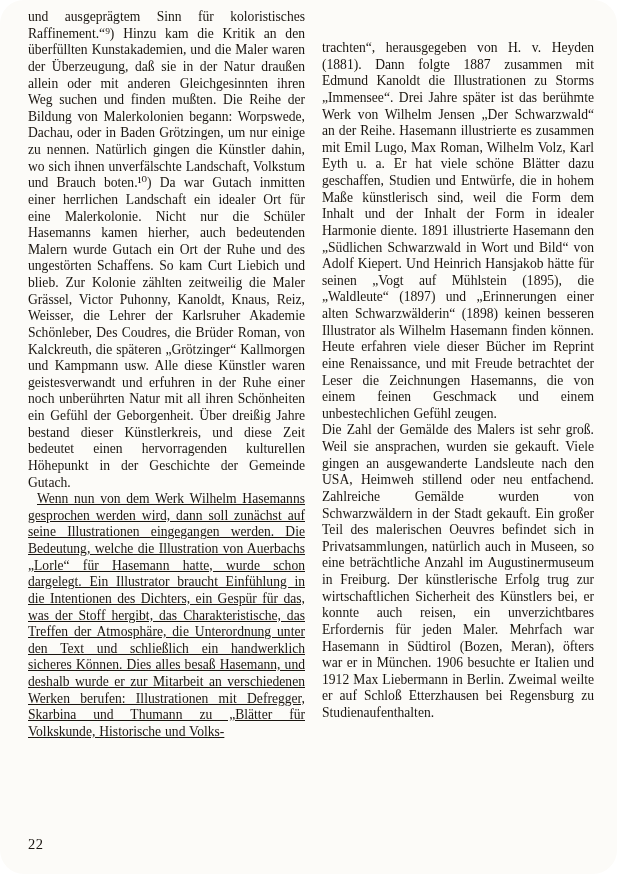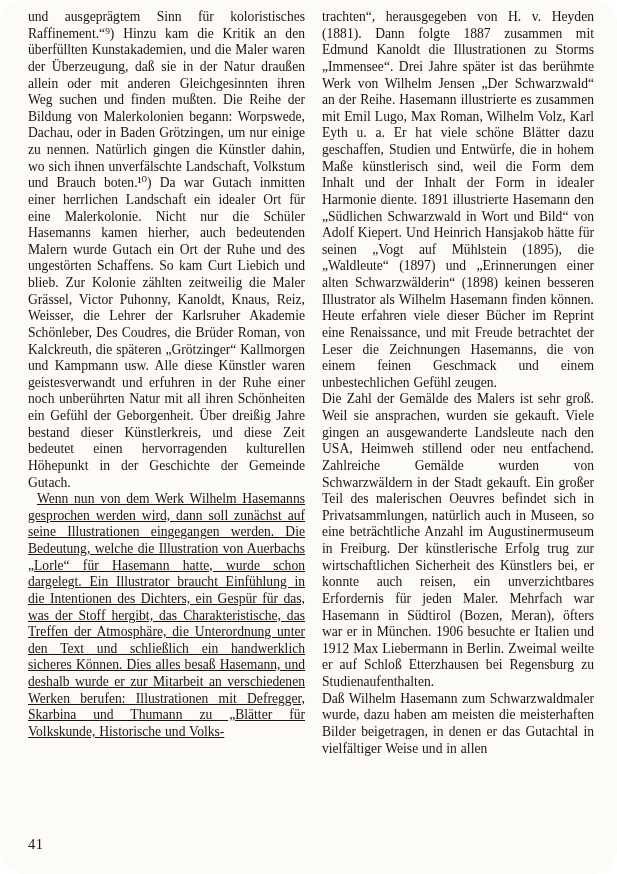--- a/index.html
+++ b/index.html
@@ -21,21 +21,21 @@
     position: absolute;
     top: 9px;
     text-align: justify;
     font-size: 13.6px;
     line-height: 16.62px;
     hyphens: auto;
     -webkit-hyphens: auto;
     word-spacing: 0.5px;
   }
   .column-left  { left: 28px;  width: 277px; }
-  .column-right { left: 322px; width: 272px; }
+  .column-right { left: 322px; width: 272px; margin-top: 31px; }
   p.para {
     margin: 0;
     padding: 0;
   }
   p.para.indent { text-indent: 9px; text-decoration: underline; }
   .page-number {
     position: absolute;
     left: 28px;
     top: 836px;
     font-size: 14.5px;
@@ -46,16 +46,15 @@
 <body>
 
 <div class="page" lang="de">
   <div class="column column-left">
       <p class="para">und ausgeprägtem Sinn für koloristisches Raffinement.“⁹) Hinzu kam die Kritik an den überfüllten Kunstakademien, und die Maler waren der Überzeugung, daß sie in der Natur draußen allein oder mit anderen Gleichgesinnten ihren Weg suchen und finden mußten. Die Reihe der Bildung von Malerkolonien begann: Worpswede, Dachau, oder in Baden Grötzingen, um nur einige zu nennen. Natürlich gingen die Künstler dahin, wo sich ihnen unverfälschte Landschaft, Volkstum und Brauch boten.¹⁰) Da war Gutach inmitten einer herrlichen Landschaft ein idealer Ort für eine Malerkolonie. Nicht nur die Schüler Hasemanns kamen hierher, auch bedeutenden Malern wurde Gutach ein Ort der Ruhe und des ungestörten Schaffens. So kam Curt Liebich und blieb. Zur Kolonie zählten zeitweilig die Maler Grässel, Victor Puhonny, Kanoldt, Knaus, Reiz, Weisser, die Lehrer der Karlsruher Akademie Schönleber, Des Coudres, die Brüder Roman, von Kalckreuth, die späteren „Grötzinger“ Kallmorgen und Kampmann usw. Alle diese Künstler waren geistesverwandt und erfuhren in der Ruhe einer noch unberührten Natur mit all ihren Schönheiten ein Gefühl der Geborgenheit. Über dreißig Jahre bestand dieser Künstlerkreis, und diese Zeit bedeutet einen hervorragenden kulturellen Höhepunkt in der Geschichte der Gemeinde Gutach.</p>
       <p class="para indent">Wenn nun von dem Werk Wilhelm Hasemanns gesprochen werden wird, dann soll zunächst auf seine Illustrationen eingegangen werden. Die Bedeutung, welche die Illustration von Auerbachs „Lorle“ für Hasemann hatte, wurde schon dargelegt. Ein Illustrator braucht Einfühlung in die Intentionen des Dichters, ein Gespür für das, was der Stoff hergibt, das Charakteristische, das Treffen der Atmosphäre, die Unterordnung unter den Text und schließlich ein handwerklich sicheres Können. Dies alles besaß Hasemann, und deshalb wurde er zur Mitarbeit an verschiedenen Werken berufen: Illustrationen mit Defregger, Skarbina und Thumann zu „Blätter für Volkskunde, Historische und Volks-</p>
     </div>
   <div class="column column-right">
       <p class="para">trachten“, herausgegeben von H. v. Heyden (1881). Dann folgte 1887 zusammen mit Edmund Kanoldt die Illustrationen zu Storms „Immensee“. Drei Jahre später ist das berühmte Werk von Wilhelm Jensen „Der Schwarzwald“ an der Reihe. Hasemann illustrierte es zusammen mit Emil Lugo, Max Roman, Wilhelm Volz, Karl Eyth u. a. Er hat viele schöne Blätter dazu geschaffen, Studien und Entwürfe, die in hohem Maße künstlerisch sind, weil die Form dem Inhalt und der Inhalt der Form in idealer Harmonie diente. 1891 illustrierte Hasemann den „Südlichen Schwarzwald in Wort und Bild“ von Adolf Kiepert. Und Heinrich Hansjakob hätte für seinen „Vogt auf Mühlstein (1895), die „Waldleute“ (1897) und „Erinnerungen einer alten Schwarzwälderin“ (1898) keinen besseren Illustrator als Wilhelm Hasemann finden können. Heute erfahren viele dieser Bücher im Reprint eine Renaissance, und mit Freude betrachtet der Leser die Zeichnungen Hasemanns, die von einem feinen Geschmack und einem unbestechlichen Gefühl zeugen.</p>
       <p class="para">Die Zahl der Gemälde des Malers ist sehr groß. Weil sie ansprachen, wurden sie gekauft. Viele gingen an ausgewanderte Landsleute nach den USA, Heimweh stillend oder neu entfachend. Zahlreiche Gemälde wurden von Schwarzwäldern in der Stadt gekauft. Ein großer Teil des malerischen Oeuvres befindet sich in Privatsammlungen, natürlich auch in Museen, so eine beträchtliche Anzahl im Augustinermuseum in Freiburg. Der künstlerische Erfolg trug zur wirtschaftlichen Sicherheit des Künstlers bei, er konnte auch reisen, ein unverzichtbares Erfordernis für jeden Maler. Mehrfach war Hasemann in Südtirol (Bozen, Meran), öfters war er in München. 1906 besuchte er Italien und 1912 Max Liebermann in Berlin. Zweimal weilte er auf Schloß Etterzhausen bei Regensburg zu Studienaufenthalten.</p>
-      <p class="para">Daß Wilhelm Hasemann zum Schwarzwaldmaler wurde, dazu haben am meisten die meisterhaften Bilder beigetragen, in denen er das Gutachtal in vielfältiger Weise und in allen</p>
     </div>
-  <div class="page-number">41</div>
+  <div class="page-number">22</div>
 </div>
 
 </body></html>

